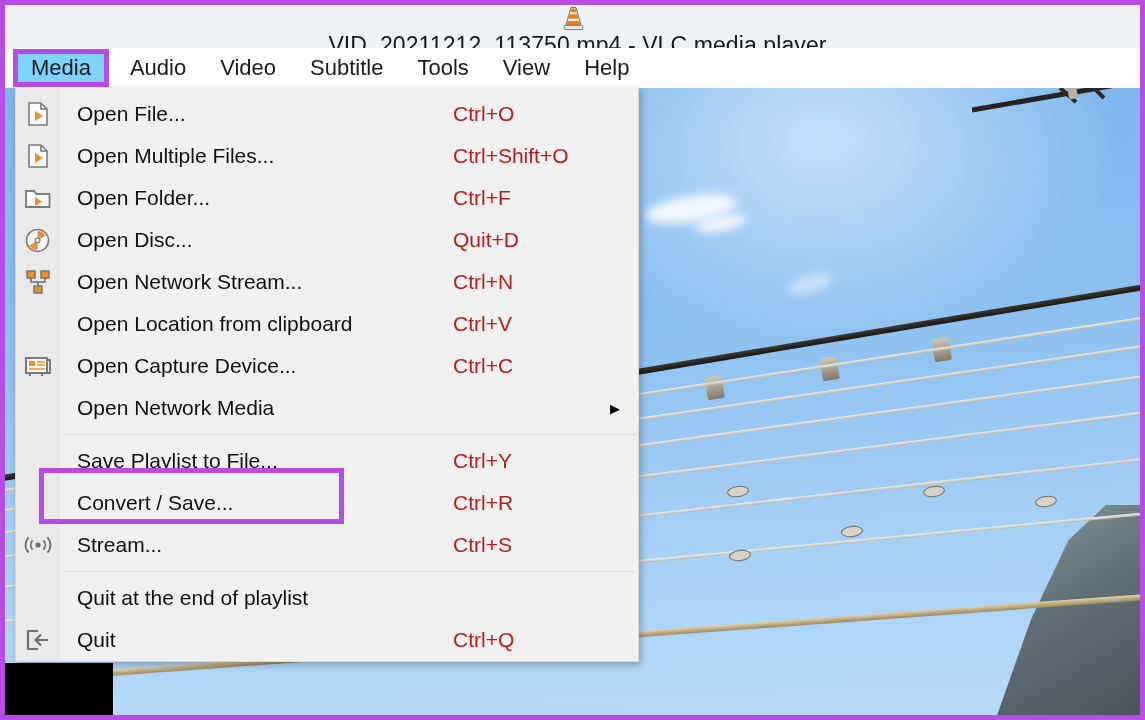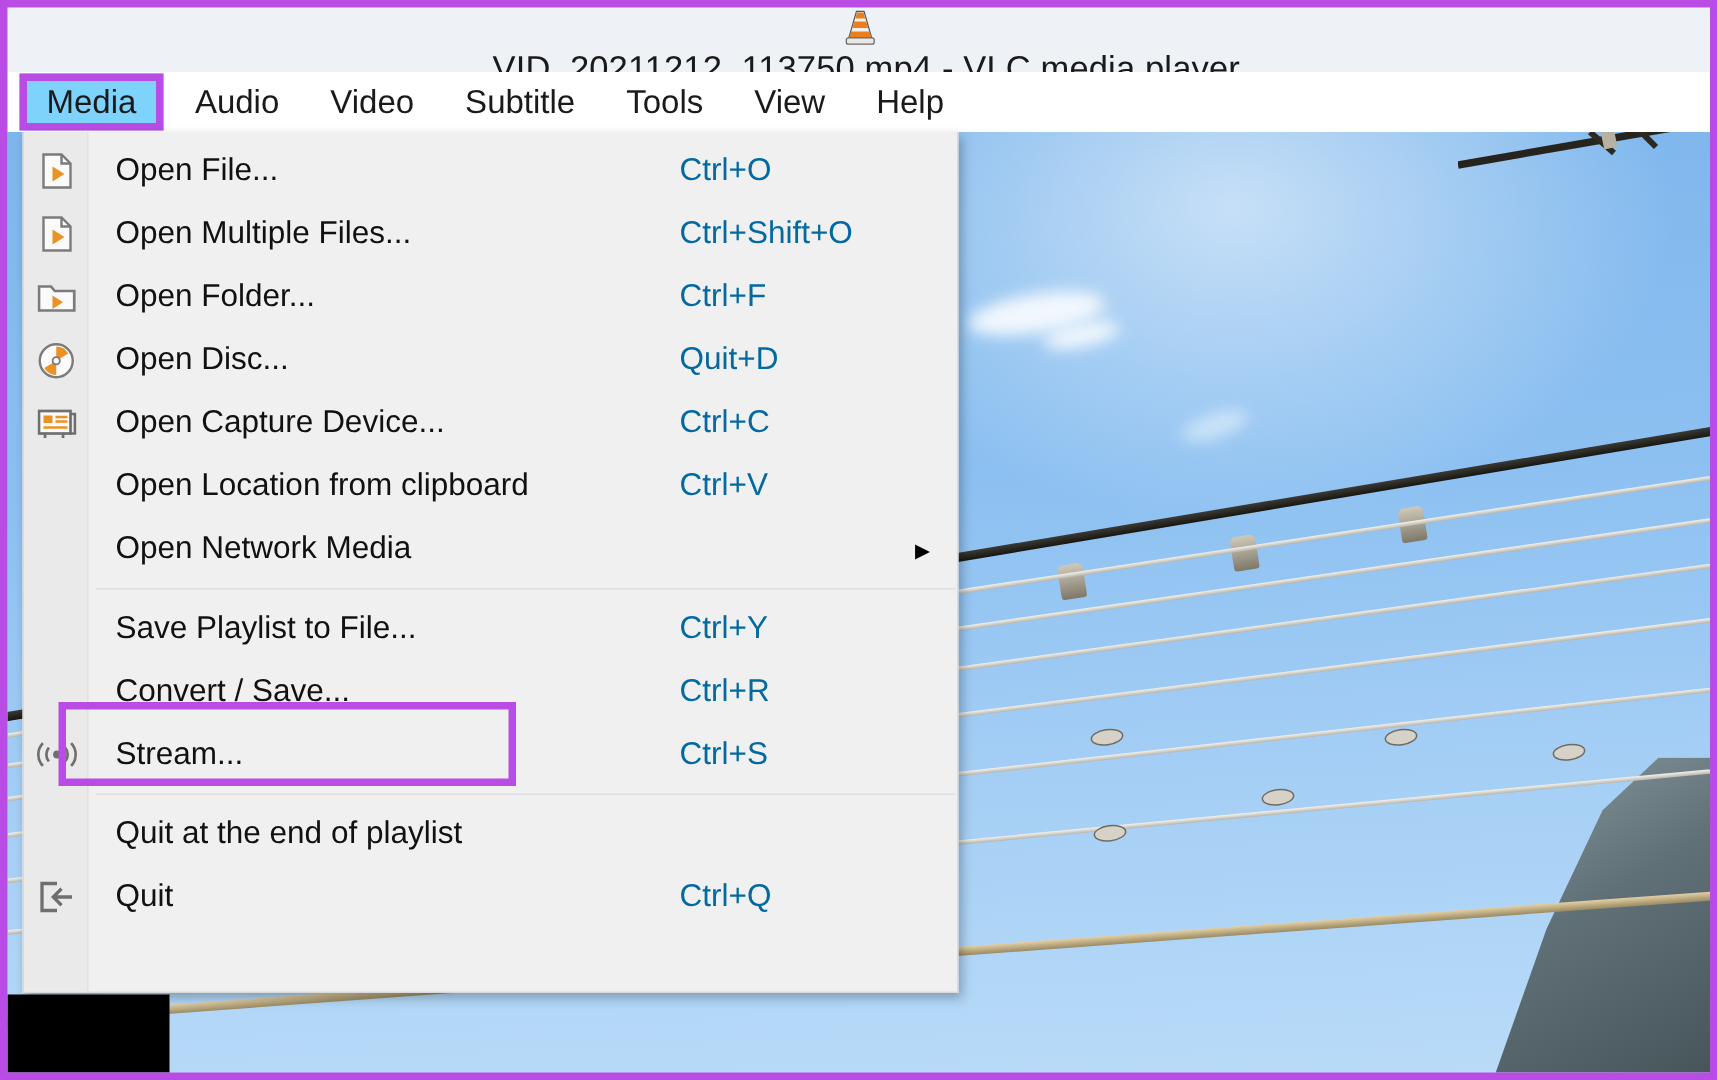--- a/index.html
+++ b/index.html
@@ -188,21 +188,21 @@
   .menu-label {
     flex: 1 1 auto;
     font-size: 21px;
     color: #111111;
     padding-left: 18px;
     white-space: nowrap;
   }
   .menu-shortcut {
     flex: 0 0 auto;
     font-size: 21px;
-    color: #0369a1;
+    color: #b91c1c;
     width: 185px;
     text-align: left;
     white-space: nowrap;
   }
   .menu-submenu-arrow {
     flex: 0 0 auto;
     width: 185px;
     padding-left: 157px;
     font-size: 13px;
     color: #000000;
@@ -358,38 +358,50 @@
             <circle cx="12.5" cy="12.5" r="11" fill="#fbfbfb" stroke="#7b7b7b" stroke-width="1.6"></circle>
             <path d="M12.5 3 a9.5 9.5 0 0 1 8 4.6 l-8 4.9 z" fill="#eb9126"></path>
             <path d="M12.5 22 a9.5 9.5 0 0 1 -8 -4.6 l8 -4.9 z" fill="#eb9126"></path>
             <circle cx="12.5" cy="12.5" r="2.4" fill="#fbfbfb" stroke="#7b7b7b" stroke-width="1.2"></circle>
           </svg>
         </span>
         <span class="menu-label">Open Disc...</span>
         <span class="menu-shortcut">Quit+D</span>
       </div>
 
+      <div class="menu-row">
+        <span class="menu-icon">
+          <svg width="26" height="24" viewBox="0 0 26 24">
+            <rect x="2" y="1" width="8" height="7" fill="#eb9126" stroke="#6f6f6f" stroke-width="1.4"></rect>
+            <rect x="16" y="1" width="8" height="7" fill="#eb9126" stroke="#6f6f6f" stroke-width="1.4"></rect>
+            <rect x="9" y="16" width="8" height="7" fill="#eb9126" stroke="#6f6f6f" stroke-width="1.4"></rect>
+            <path d="M6 8 v4 h14 v-4 M13 12 v4" fill="none" stroke="#6f6f6f" stroke-width="1.6"></path>
+          </svg>
+        </span>
+        <span class="menu-label">Open Network Stream...</span>
+        <span class="menu-shortcut">Ctrl+N</span>
+      </div>
+
+      <div class="menu-row">
+        <span class="menu-icon"></span>
+        <span class="menu-label">Open Location from clipboard</span>
+        <span class="menu-shortcut">Ctrl+V</span>
+      </div>
 
       <div class="menu-row">
         <span class="menu-icon">
           <svg width="26" height="23" viewBox="0 0 26 23">
             <rect x="1" y="3" width="21" height="15" fill="#fafafa" stroke="#6f6f6f" stroke-width="1.8"></rect>
             <rect x="4" y="6" width="6" height="5" fill="#eb9126"></rect>
             <path d="M12 7 h8 M12 10 h8 M4 14 h16" stroke="#eb9126" stroke-width="1.6"></path>
             <path d="M22 5 h3 v13 h-3 M5 18 v3 M17 18 v3" fill="none" stroke="#6f6f6f" stroke-width="1.8"></path>
           </svg>
         </span>
         <span class="menu-label">Open Capture Device...</span>
         <span class="menu-shortcut">Ctrl+C</span>
-      </div>
-
-      <div class="menu-row">
-        <span class="menu-icon"></span>
-        <span class="menu-label">Open Location from clipboard</span>
-        <span class="menu-shortcut">Ctrl+V</span>
       </div>
 
       <div class="menu-row">
         <span class="menu-icon"></span>
         <span class="menu-label">Open Network Media</span>
         <span class="menu-submenu-arrow">▶</span>
       </div>
 
       <div class="menu-separator"></div>
 

